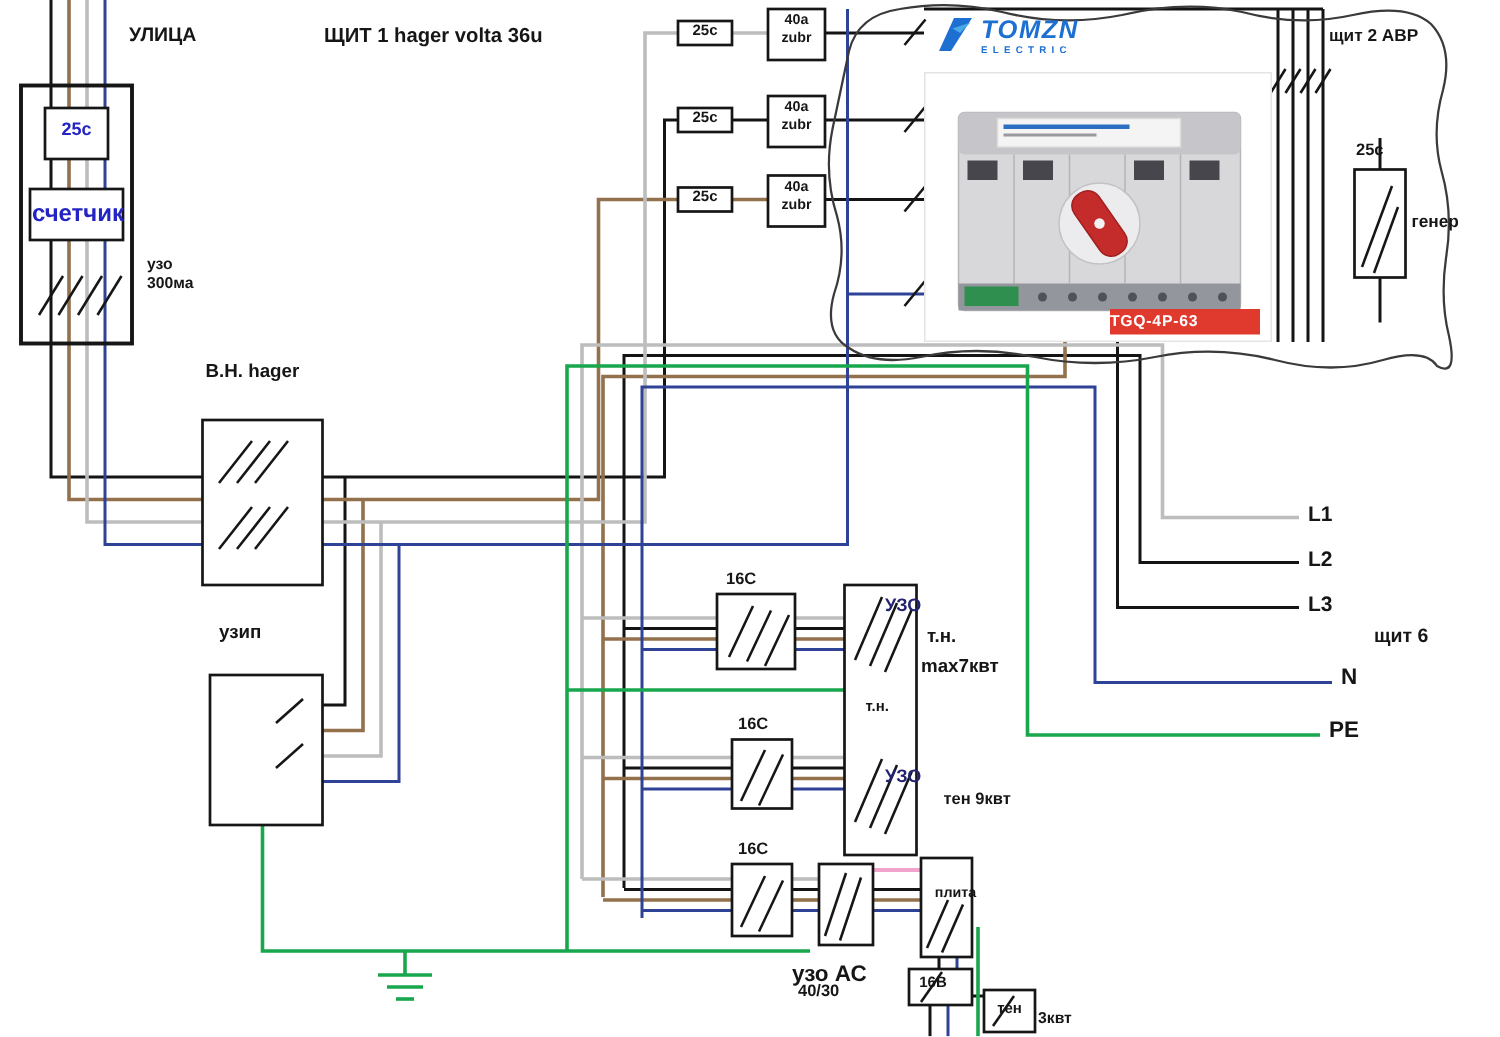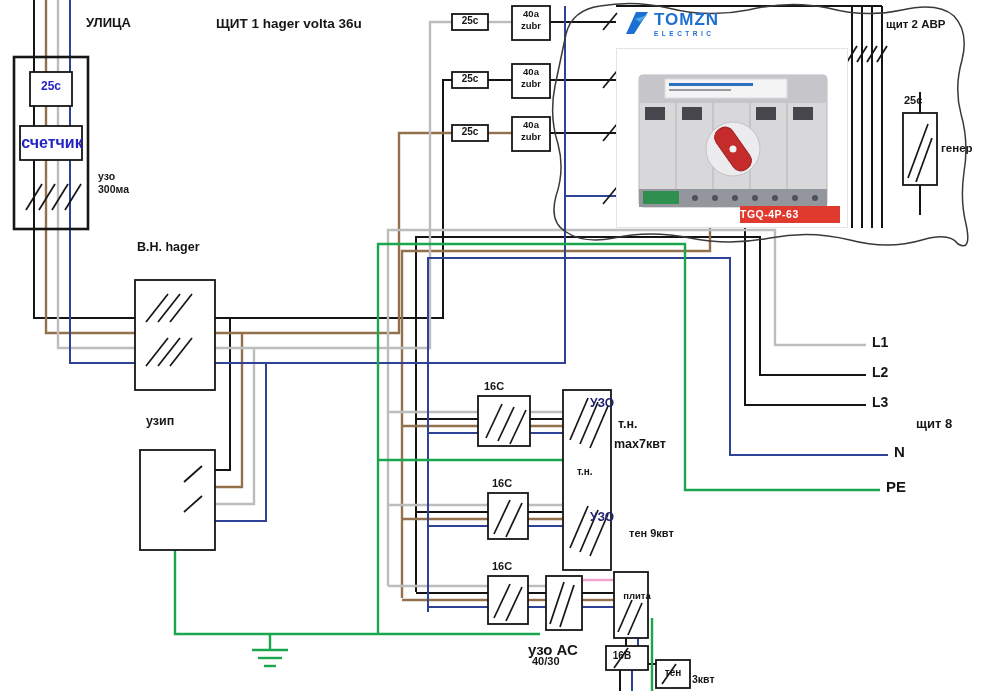--- a/index.html
+++ b/index.html
@@ -240,21 +240,21 @@
       <circle cx="198" cy="149" r="3" fill="#50525a"></circle>
     </svg>
   </div>
 
   <div style="position:absolute;left:624px;top:10px;display:flex;align-items:flex-start;gap:4px">
     <svg width="26" height="26">
       <polygon points="2,24 12,2 24,2 10,24" fill="#1d6fd1"></polygon>
       <polygon points="11,9 23,5 16,12" fill="#49a8e8"></polygon>
     </svg>
     <div>
-      <div class="lbl" style="position:static;font-size:17px;color:#1d6fd1;letter-spacing:1px">TOMZN</div>
+      <div class="lbl" style="position:static;font-style:italic;font-size:17px;color:#1d6fd1;letter-spacing:1px">TOMZN</div>
       <div class="lbl" style="position:static;font-size:6.5px;color:#1d6fd1;letter-spacing:3.5px">ELECTRIC</div>
     </div>
   </div>
 
   <div id="model-tag">TGQ-4P-63</div>
 
   <div class="lbl" style="left:86px;top:16px;font-size:13px">УЛИЦА</div>
   <div class="lbl" style="left:216px;top:16px;font-size:13.5px">ЩИТ 1 hager volta 36u</div>
 
   <div class="lbl blue center" style="left:30px;top:80px;width:42px;font-size:12px">25c</div>
@@ -275,21 +275,21 @@
   <div class="lbl center" style="left:512px;top:120px;width:38px;font-size:9.5px">40a</div>
   <div class="lbl center" style="left:512px;top:132px;width:38px;font-size:9.5px">zubr</div>
 
   <div class="lbl" style="left:886px;top:18px;font-size:11.5px">щит 2 АВР</div>
   <div class="lbl" style="left:904px;top:94px;font-size:11px">25c</div>
   <div class="lbl" style="left:941px;top:142px;font-size:11.5px">генер</div>
 
   <div class="lbl" style="left:872px;top:334px;font-size:14px">L1</div>
   <div class="lbl" style="left:872px;top:364px;font-size:14px">L2</div>
   <div class="lbl" style="left:872px;top:394px;font-size:14px">L3</div>
-  <div class="lbl" style="left:916px;top:417px;font-size:13px">щит 8</div>
+  <div class="lbl" style="left:916px;top:417px;font-size:13px">щит 6</div>
   <div class="lbl" style="left:894px;top:443px;font-size:15px">N</div>
   <div class="lbl" style="left:886px;top:478px;font-size:15px">PE</div>
 
   <div class="lbl" style="left:484px;top:380px;font-size:11px">16C</div>
   <div class="lbl" style="left:492px;top:477px;font-size:11px">16C</div>
   <div class="lbl" style="left:492px;top:560px;font-size:11px">16C</div>
 
   <div class="lbl navy" style="left:590px;top:397px;font-size:12px">УЗО</div>
   <div class="lbl navy" style="left:590px;top:511px;font-size:12px">УЗО</div>
   <div class="lbl" style="left:577px;top:466px;font-size:10px">т.н.</div>

